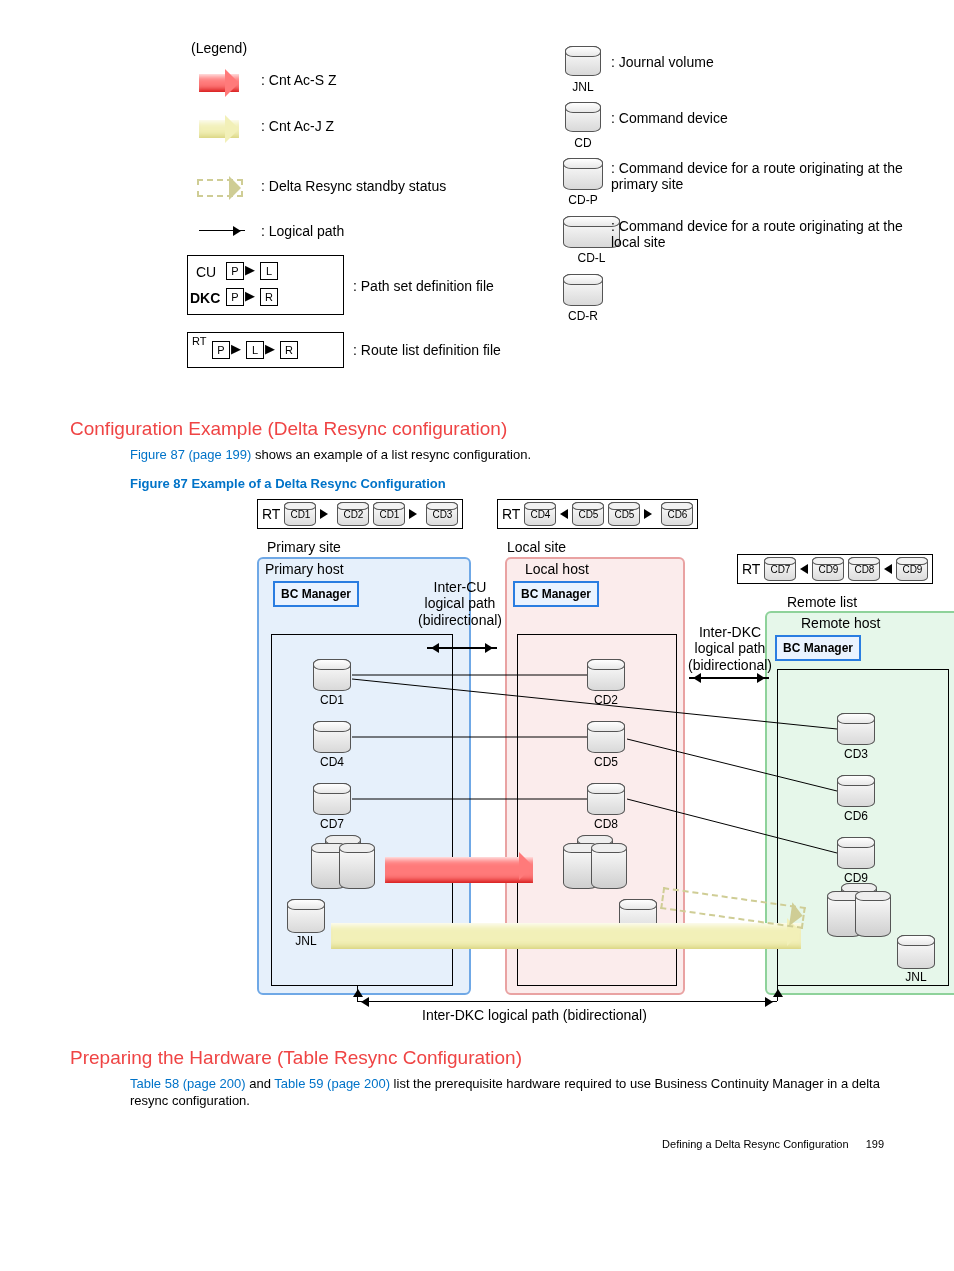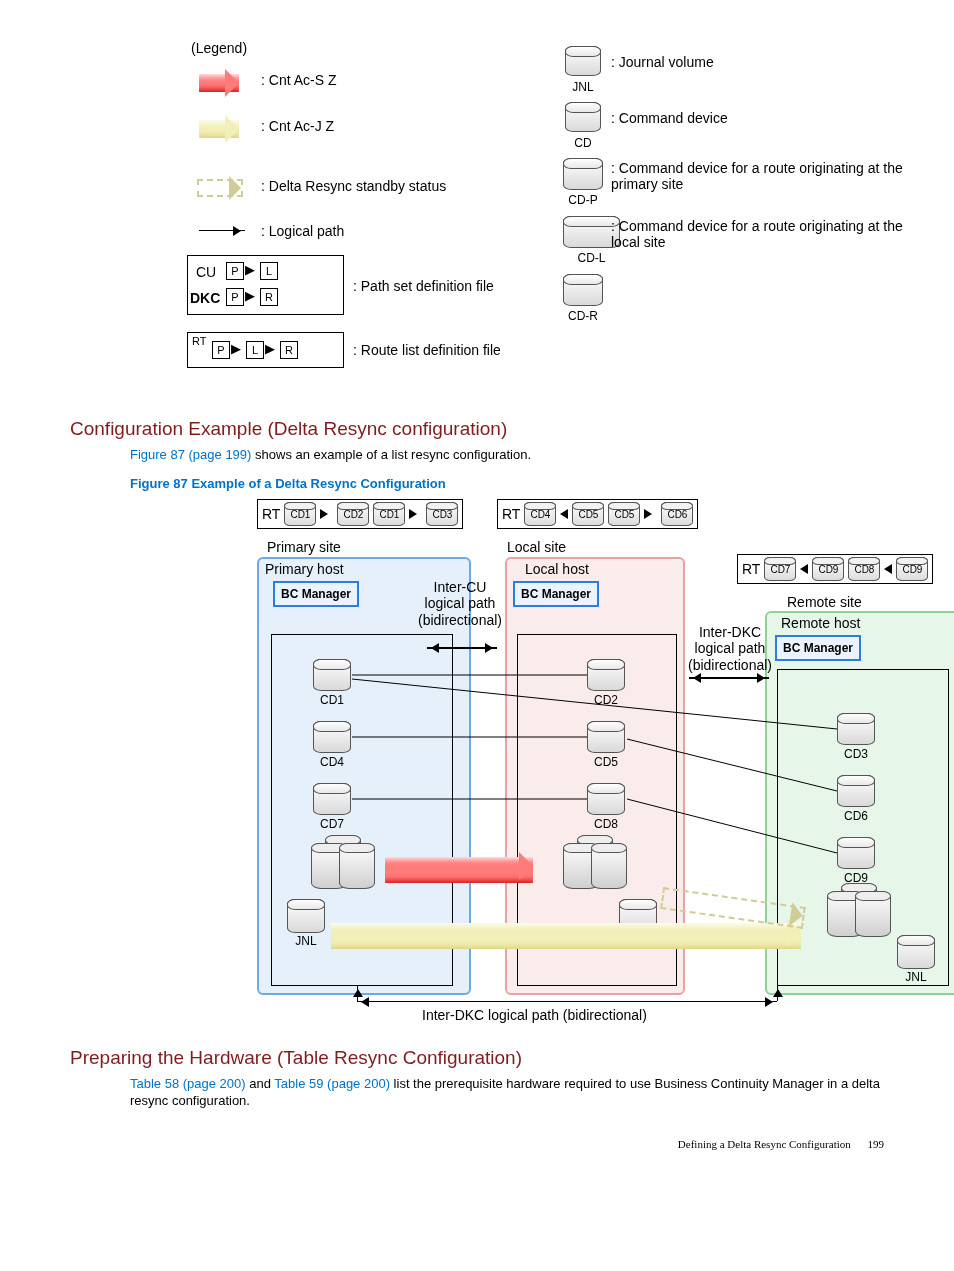--- a/index.html
+++ b/index.html
@@ -8,27 +8,27 @@
     color: #000;
     margin: 0;
     padding: 40px 70px 30px 70px;
     width: 954px;
     box-sizing: border-box;
     background: #fff;
   }
   h2.section {
     font-weight: normal;
     font-size: 19px;
-    color: #7f1d1d;
+    color: #ef4444;
     margin: 18px 0 6px 0;
   }
   .para { margin: 0 0 12px 60px; font-size: 13px; line-height: 1.35; }
   .figcap { color: #0073c8; font-weight: bold; font-size: 13px; margin: 6px 0 8px 60px; }
   a.link, span.link { color: #0073c8; text-decoration: none; cursor: pointer; }
-  .footer { font-size: 11px; text-align: right; margin-top: 28px; font-family: Liberation Serif, serif; }
+  .footer { font-size: 11px; text-align: right; margin-top: 28px; }
   .footer .pn { margin-left: 14px; }
   
   .diagram { position: relative; margin: 0 auto; }
   
   .cyl {
     position: absolute; box-sizing: border-box;
     border: 1px solid #555; border-radius: 8px/5px;
     background: linear-gradient(#fff,#d9d9d9);
   }
   .cyl::before {
@@ -192,29 +192,29 @@
         <span>CD8</span>
       </span>
     <span class="rtarrow left"></span>
     <span class="rtcyl">
         <span>CD9</span>
       </span>
   </div>
 
   <div class="txt" style="left:10px;top:40px;">Primary site</div>
   <div class="txt" style="left:250px;top:40px;">Local site</div>
-  <div class="txt" style="left:530px;top:95px;">Remote site</div>
+  <div class="txt" style="left:530px;top:95px;">Remote list</div>
 
   <div class="host" style="left:0;top:58px;width:210px;height:434px;border-color:#6fa8e6;background:#e6f0fb;"></div>
   <div class="host" style="left:248px;top:58px;width:176px;height:434px;border-color:#e9a2a2;background:#fbecec;"></div>
   <div class="host" style="left:508px;top:112px;width:190px;height:380px;border-color:#8ed29a;background:#e6f7ea;"></div>
 
   <div class="txt" style="left:8px;top:62px;">Primary host</div>
   <div class="txt" style="left:268px;top:62px;">Local host</div>
-  <div class="txt" style="left:524px;top:116px;">Remote host</div>
+  <div class="txt" style="left:544px;top:116px;">Remote host</div>
 
   <div class="bcm" style="left:16px;top:82px;">BC Manager</div>
   <div class="bcm" style="left:256px;top:82px;">BC Manager</div>
   <div class="bcm" style="left:518px;top:136px;">BC Manager</div>
 
   <div class="txt" style="left:158px;top:80px;width:90px;text-align:center;line-height:1.2;">Inter-CU logical path (bidirectional)</div>
   <div class="txt" style="left:428px;top:125px;width:90px;text-align:center;line-height:1.2;">Inter-DKC logical path (bidirectional)</div>
 
   <div class="rack" style="left:14px;top:135px;width:180px;height:350px;"></div>
   <div class="rack" style="left:260px;top:135px;width:158px;height:350px;"></div>

